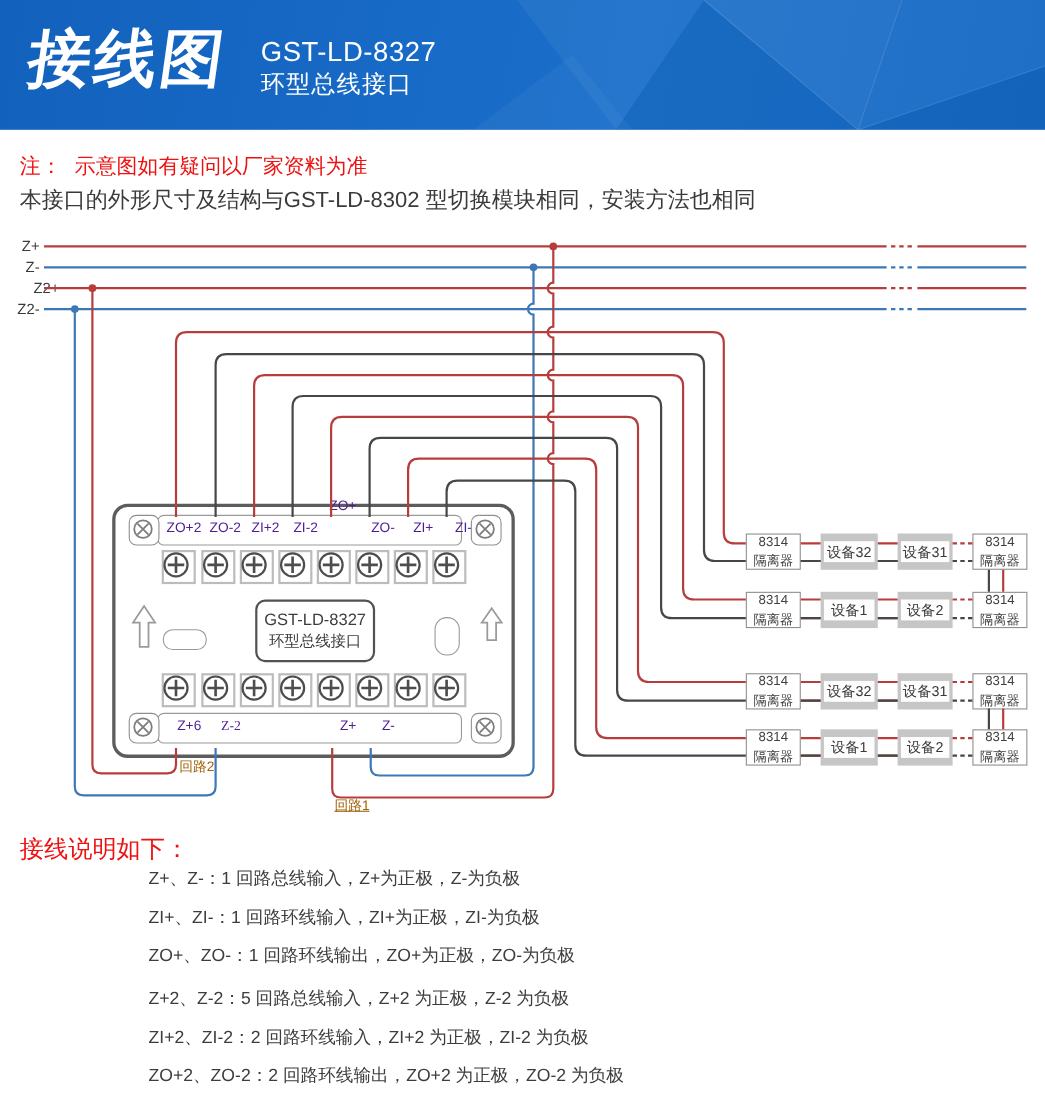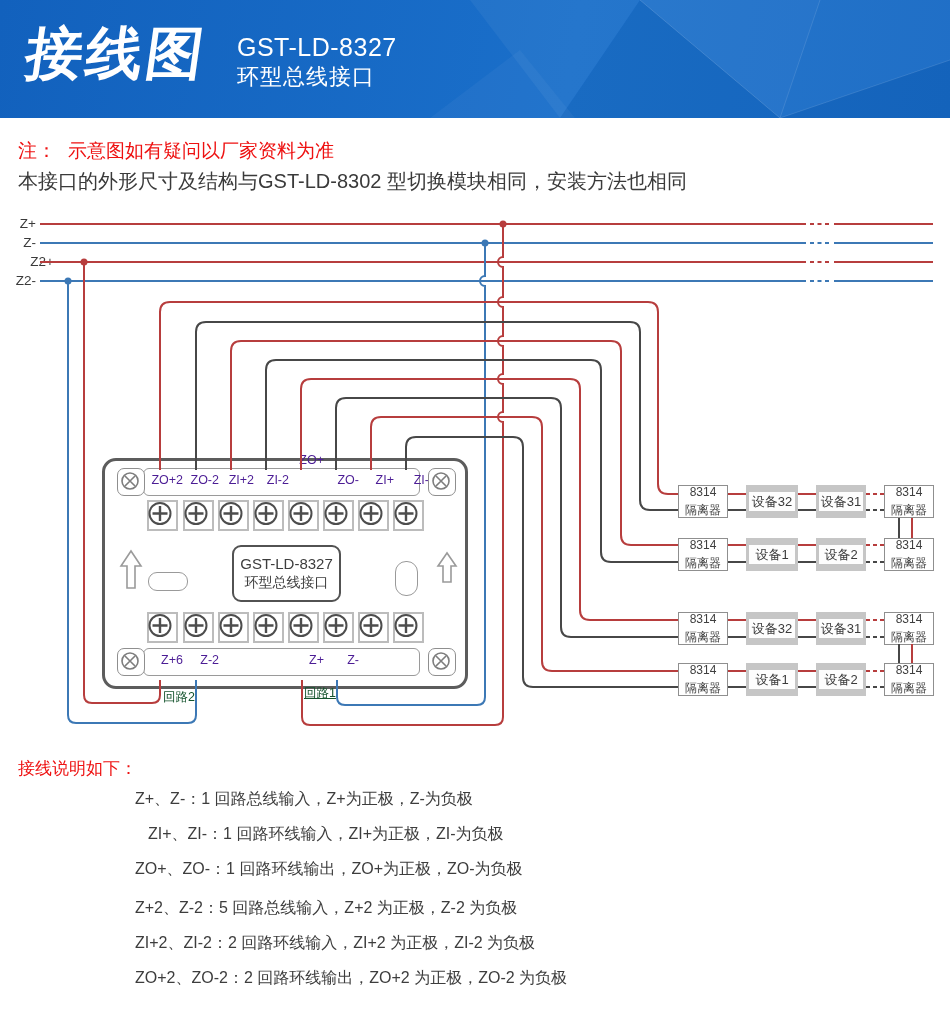--- a/index.html
+++ b/index.html
@@ -26,31 +26,31 @@
   #strip-bottom{left:143px;top:648px;width:275px;height:26px;}
   .xsq{width:26px;height:26px;border:1.5px solid #8f8f8f;border-radius:7px;background:#fff;}
   .term-label{width:46px;text-align:right;font-size:12.5px;color:#4c1d95;white-space:nowrap;}
   .screw-sq{width:27px;height:27px;border:2px solid #bcbcbc;background:#fff;}
   #name-box{left:232px;top:545px;width:105px;height:53px;border:2.5px solid #525252;border-radius:9px;
             display:flex;flex-direction:column;align-items:center;justify-content:center;background:#fff;}
   #name-box .l1{font-size:15px;color:#3d3d3d;}
   #name-box .l2{font-size:14px;color:#3d3d3d;margin-top:2px;}
   .pill-h{left:148px;top:572px;width:38px;height:17px;border:1.5px solid #9a9a9a;border-radius:9px;background:#fff;}
   .pill-v{left:395px;top:561px;width:21px;height:33px;border:1.5px solid #9a9a9a;border-radius:11px;background:#fff;}
-  .loop-label{font-size:12.5px;color:#14532d;white-space:nowrap;}
+  .loop-label{font-size:12.5px;color:#a16207;white-space:nowrap;}
   
   .dev-row{width:256px;height:33px;}
   .isobox{position:absolute;background:#fff;border:1.5px solid #8f8f8f;box-sizing:border-box;
           display:flex;flex-direction:column;align-items:center;justify-content:space-between;line-height:1.1;}
   .isobox span{font-size:12px;color:#3f3f3f;}
   .devbox{position:absolute;background:var(--box-gray);box-sizing:border-box;}
   .devbox .plate{position:absolute;left:3px;right:3px;top:7px;bottom:7px;background:#fdfdfd;
           display:flex;align-items:center;justify-content:center;font-size:13px;color:#3a3a3a;white-space:nowrap;}
   
-  #notes-heading{left:18px;top:757px;font-size:17px;color:var(--note-red);}
+  #notes-heading{left:18px;top:757px;font-size:22px;color:var(--note-red);}
   .note-item{left:135px;font-size:16px;color:#3d3d3d;white-space:nowrap;}
   #wires{left:0;top:0;pointer-events:none;z-index:5;}
   .layer1{z-index:1;} .layer2{z-index:2;}
 </style>
 </head>
 <body>
 
 <div id="canvas">
 
   <div id="header" class="abs">
@@ -96,21 +96,21 @@
       <div class="abs term-label layer2" style="left: 278px; top: 453px;">ZO+</div>
       <div class="abs screw-sq layer2" style="left: 287.5px; top: 500px;"></div>
       <div class="abs term-label layer2" style="left: 313px; top: 473px;">ZO-</div>
       <div class="abs screw-sq layer2" style="left: 322.5px; top: 500px;"></div>
       <div class="abs term-label layer2" style="left: 348px; top: 473px;">ZI+</div>
       <div class="abs screw-sq layer2" style="left: 357.5px; top: 500px;"></div>
       <div class="abs term-label layer2" style="left: 383px; top: 473px;">ZI-</div>
       <div class="abs screw-sq layer2" style="left: 392.5px; top: 500px;"></div>
       <div class="abs term-label layer2" style="left: 137px; top: 653px;">Z+6</div>
       <div class="abs screw-sq layer2" style="left: 146.5px; top: 612px;"></div>
-      <div class="abs term-label layer2" style="left: 173px; top: 653px;">Z-2</div>
+      <div class="abs term-label layer2" style="left: 173px; top: 653px; font-family: Liberation Serif, serif;">Z-2</div>
       <div class="abs screw-sq layer2" style="left: 182.5px; top: 612px;"></div>
       <div class="abs screw-sq layer2" style="left: 217.5px; top: 612px;"></div>
       <div class="abs screw-sq layer2" style="left: 252.5px; top: 612px;"></div>
       <div class="abs term-label layer2" style="left: 278px; top: 653px;">Z+</div>
       <div class="abs screw-sq layer2" style="left: 287.5px; top: 612px;"></div>
       <div class="abs term-label layer2" style="left: 313px; top: 653px;">Z-</div>
       <div class="abs screw-sq layer2" style="left: 322.5px; top: 612px;"></div>
       <div class="abs screw-sq layer2" style="left: 357.5px; top: 612px;"></div>
       <div class="abs screw-sq layer2" style="left: 392.5px; top: 612px;"></div>
       <div class="abs xsq layer2" style="left: 117px; top: 468px;"></div>
@@ -118,21 +118,21 @@
       <div class="abs xsq layer2" style="left: 117px; top: 648px;"></div>
       <div class="abs xsq layer2" style="left: 428px; top: 648px;"></div>
     </div>
   <div id="name-box" class="abs layer2">
     <span class="l1">GST-LD-8327</span>
     <span class="l2">环型总线接口</span>
   </div>
   <div class="abs pill-h layer2"></div>
   <div class="abs pill-v layer2"></div>
   <div class="abs loop-label layer2" style="left:163px;top:689px;">回路2</div>
-  <div class="abs loop-label layer2" style="left:304px;top:685px;text-decoration:underline;">回路1</div>
+  <div class="abs loop-label layer2" style="left:304px;top:724px;text-decoration:underline;">回路1</div>
 
   <div id="device-rows">
       <div class="abs dev-row layer2" style="left: 678px; top: 485px;">
         <div class="isobox" style="left: 0px; top: 0px; width: 50px; height: 33px;">
           <span>8314</span>
           <span>隔离器</span>
         </div>
         <div class="devbox" style="left: 68px; top: 0px; width: 52px; height: 33px;">
           <div class="plate">设备32</div>
         </div>
@@ -190,21 +190,21 @@
         <div class="isobox" style="left: 206px; top: 0px; width: 50px; height: 33px;">
           <span>8314</span>
           <span>隔离器</span>
         </div>
       </div>
     </div>
 
   <div id="notes-heading" class="abs">接线说明如下：</div>
   <div id="notes-list">
       <div class="abs note-item" style="top: 789px;">Z+、Z-：1 回路总线输入，Z+为正极，Z-为负极</div>
-      <div class="abs note-item" style="top: 824px; margin-left: 13px;">ZI+、ZI-：1 回路环线输入，ZI+为正极，ZI-为负极</div>
+      <div class="abs note-item" style="top: 824px;">ZI+、ZI-：1 回路环线输入，ZI+为正极，ZI-为负极</div>
       <div class="abs note-item" style="top: 859px;">ZO+、ZO-：1 回路环线输出，ZO+为正极，ZO-为负极</div>
       <div class="abs note-item" style="top: 898px;">Z+2、Z-2：5 回路总线输入，Z+2 为正极，Z-2 为负极</div>
       <div class="abs note-item" style="top: 933px;">ZI+2、ZI-2：2 回路环线输入，ZI+2 为正极，ZI-2 为负极</div>
       <div class="abs note-item" style="top: 968px;">ZO+2、ZO-2：2 回路环线输出，ZO+2 为正极，ZO-2 为负极</div>
     </div>
 
   <svg id="wires" class="abs" width="950" height="1015">
       <path d="M40,224 H806 M834,224 H933" stroke="#b73d3d" stroke-width="2" fill="none"></path>
       <path d="M810,224 H830" stroke="#b73d3d" stroke-width="2" fill="none" stroke-dasharray="4 3.5"></path>
       <path d="M40,243 H806 M834,243 H933" stroke="#3c78b5" stroke-width="2" fill="none"></path>

